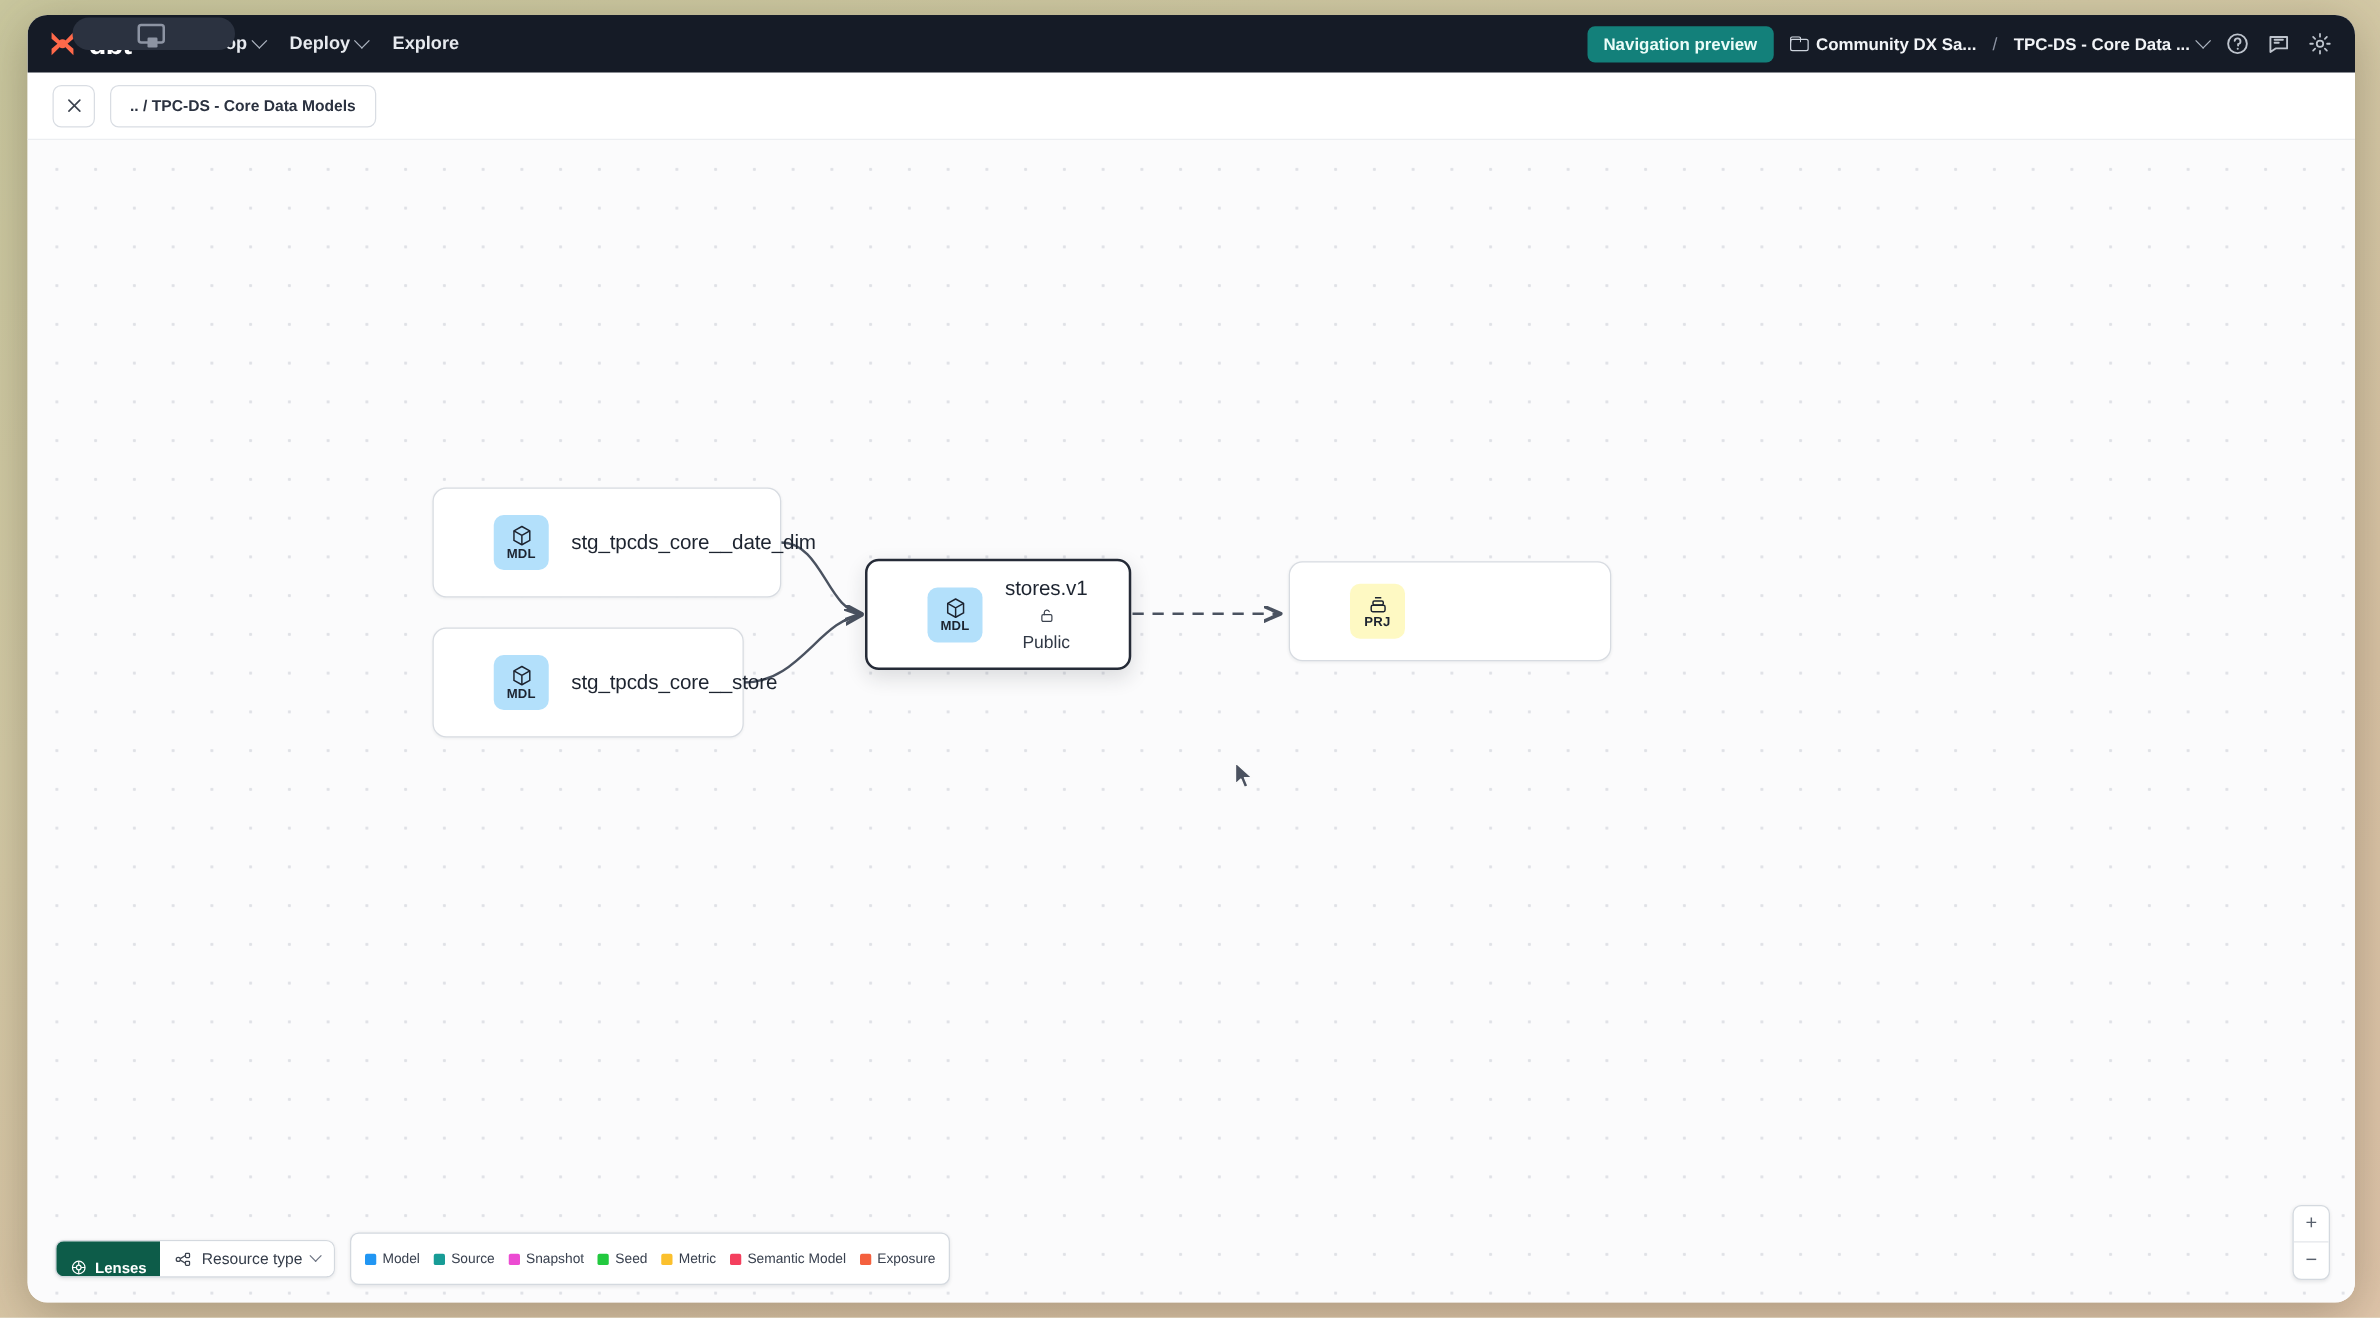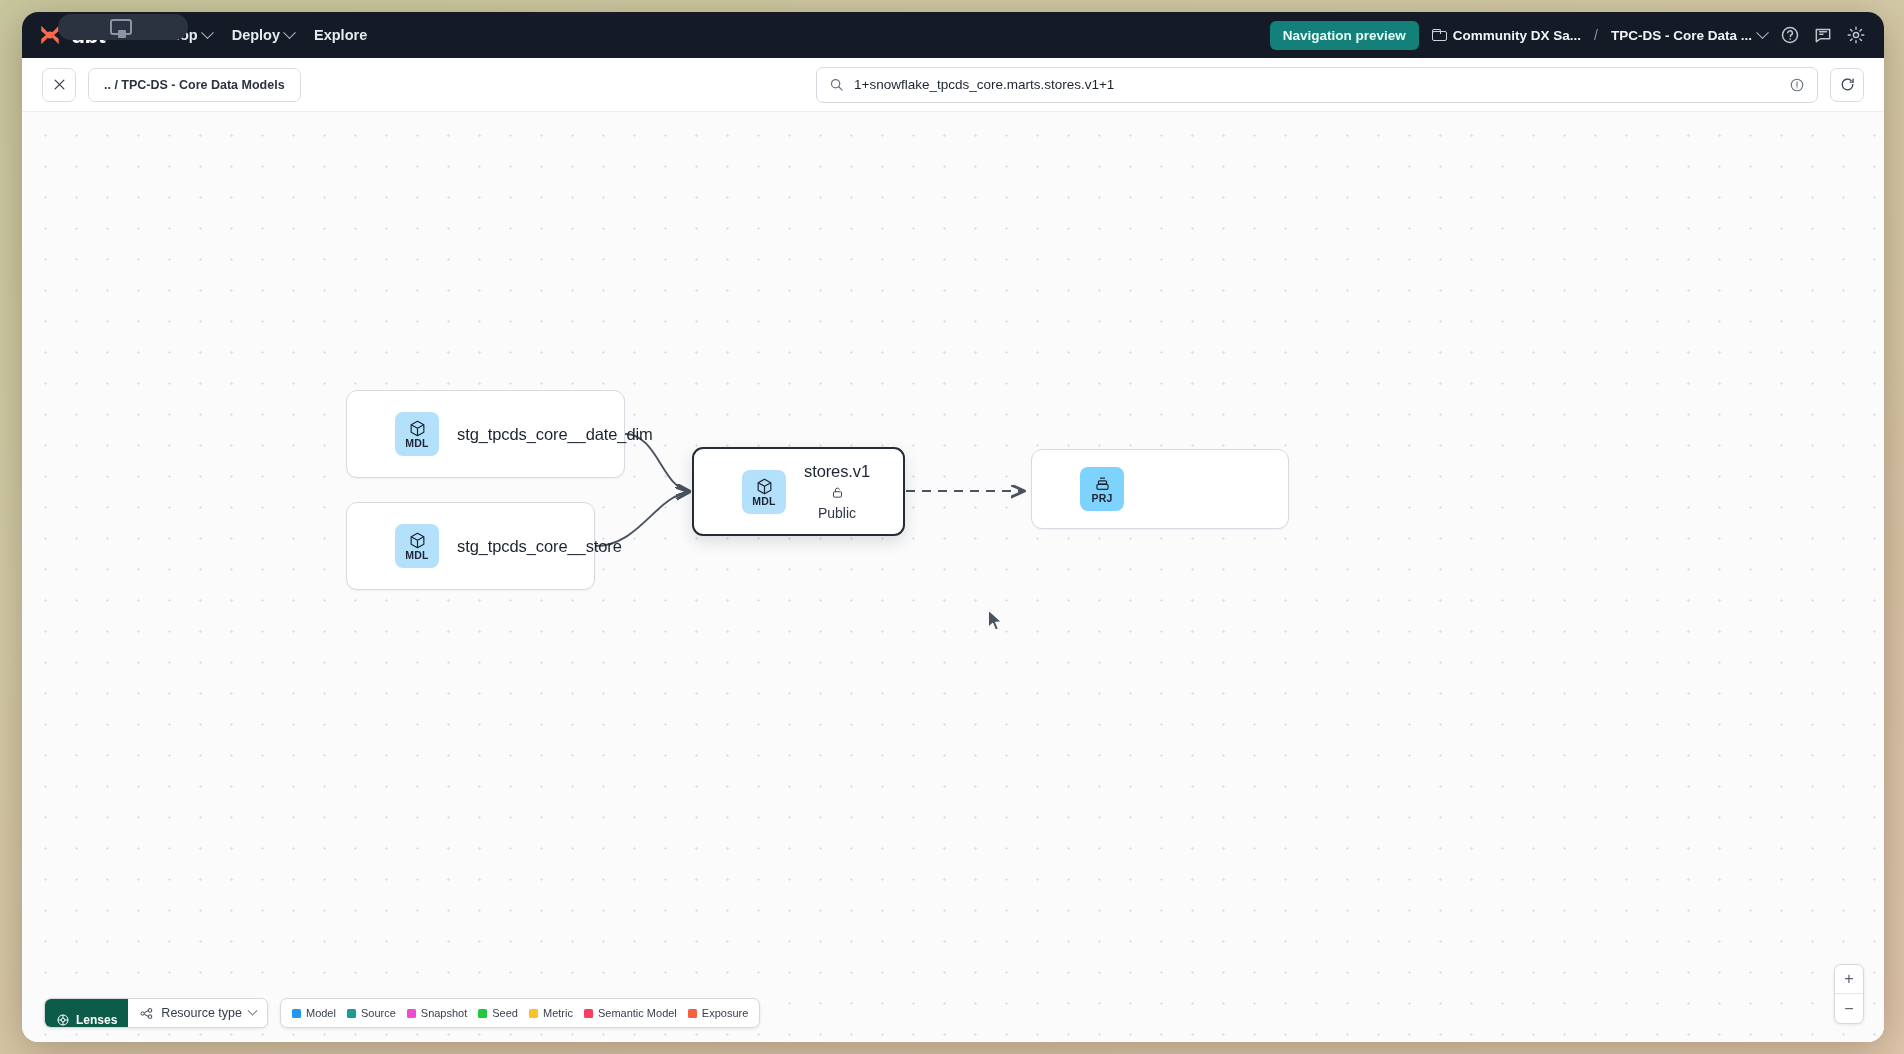--- a/index.html
+++ b/index.html
@@ -141,21 +141,21 @@
   .node.selected {
     border:2.5px solid #252b37;
     box-shadow: 0 6px 16px rgba(25,32,45,.14);
   }
   .badge {
     width:44px; height:44px; border-radius:8px;
     display:flex; flex-direction:column; align-items:center; justify-content:center;
     gap:0px; flex:none; margin-right:18px;margin-left:28px;
   }
   .badge.mdl { background:#b3e0fb; }
-  .badge.prj { background:#7dd3fc; }
+  .badge.prj { background:#fef9c3; }
   .badge-text { font-size:10.5px; font-weight:700; color:#1d2430; letter-spacing:.2px; line-height:1;}
   .node-title { font-size:16.5px; color:#1d2430; font-weight:400; letter-spacing:-.1px; }
   .node-sub { display:flex; align-items:center; gap:6px; margin-top:5px; font-size:14px; color:#303845;flex-direction:column;}
   .node-kicker { font-size:14.5px; color:#39414f; }
   .node-strong { font-size:16px; color:#1d2430; font-weight:500; margin-top:3px;}
 
   
   #bottom-left {
     position:absolute; left:22px; bottom:14px;
     display:flex; align-items:center; gap:12px; z-index:5;
@@ -167,21 +167,21 @@
   }
   #lenses-btn {
     background:#0d5c49; color:#fff; font-size:12px; font-weight:600;
     display:flex; align-items:flex-end; gap:6px; padding:0 11px; cursor:pointer;
   }
   #restype-btn {
     background:#fff; color:#343c49; font-size:12.5px; font-weight:500;
     display:flex; align-items:center; gap:7px; padding:0 11px; cursor:pointer;justify-content:space-between;
   }
   #legend {
-    height:30px; border:1px solid #d4d9df; border-radius:7px; background:#fff;
+    height:42px; border:1px solid #d4d9df; border-radius:7px; background:#fff;
     display:flex; align-items:center; gap:11px; padding:0 11px;
     box-shadow:0 1px 3px rgba(30,35,45,.10);
   }
   .legend-item { display:flex; align-items:center; gap:5px; font-size:11px; color:#39414f; font-weight:500;}
   .swatch { width:9px; height:9px; border-radius:1.5px; flex:none; }
   #zoom-ctl {
     position:absolute; right:20px; bottom:18px; z-index:5;
     width:30px; border:1px solid #d4d9df; border-radius:7px; background:#fff;
     box-shadow:0 1px 3px rgba(30,35,45,.10); overflow:hidden;
   }
@@ -252,40 +252,20 @@
   </div>
 
   <div id="toolbar">
     <div class="icon-btn">
       <svg width="15" height="15" viewBox="0 0 24 24" stroke="#3c434f" stroke-width="2.1" stroke-linecap="round">
         <path d="M5 5l14 14M19 5L5 19"></path>
       </svg>
     </div>
     <div id="path-chip">.. / TPC-DS - Core Data Models</div>
 
-    <div id="search-wrap">
-      <div id="search-box">
-        <svg width="15" height="15" viewBox="0 0 24 24" fill="none" stroke="#6b7280" stroke-width="2">
-          <circle cx="10.6" cy="10.6" r="6.6"></circle>
-            <path d="M15.6 15.6 21 21" stroke-linecap="round"></path>
-        </svg>
-        <input id="search-input" type="text" value="1+snowflake_tpcds_core.marts.stores.v1+1" style="">
-        <svg width="16" height="16" viewBox="0 0 24 24" fill="none" stroke="#6b7280" stroke-width="1.7">
-          <circle cx="12" cy="12" r="8.6"></circle>
-            <path d="M12 7.6v6.2" stroke-linecap="round"></path>
-          <circle cx="12" cy="16.3" r=".95" fill="#6b7280" stroke="none"></circle>
-        </svg>
-      </div>
-      <div class="icon-btn">
-        <svg width="17" height="17" viewBox="0 0 24 24" fill="none" stroke="#3c434f" stroke-width="1.9" stroke-linecap="round">
-          <path d="M19.5 12a7.5 7.5 0 1 1-2.6-5.7"></path>
-            <path d="M19.9 4.4v4.2h-4.2"></path>
-        </svg>
-      </div>
-    </div>
   </div>
 
   <div id="canvas">
 
     <svg width="1862" height="930" style="position:absolute;left:0;top:0;">
       <defs>
         <marker id="arrow" markerWidth="9" markerHeight="9" refX="7.4" refY="3.2" orient="auto">
           <path d="M0,0 L7.2,3.2 L0,6.4" fill="none" stroke="#4a5260" stroke-width="1.5" stroke-linecap="round" stroke-linejoin="round"></path>
         </marker>
       </defs>

